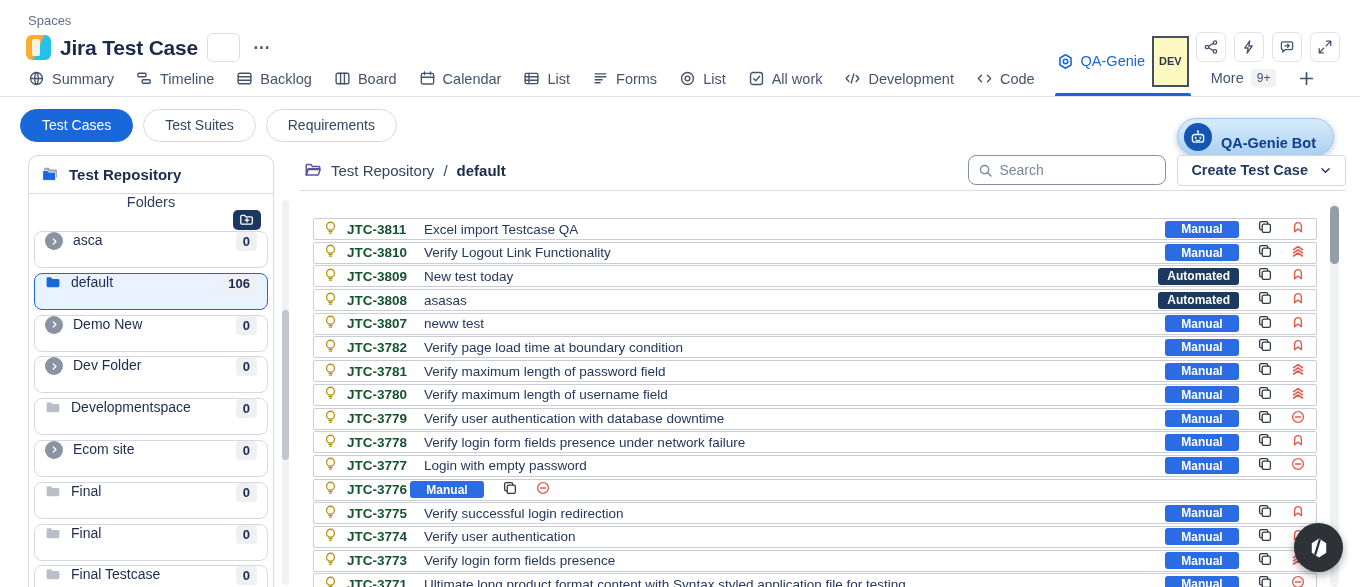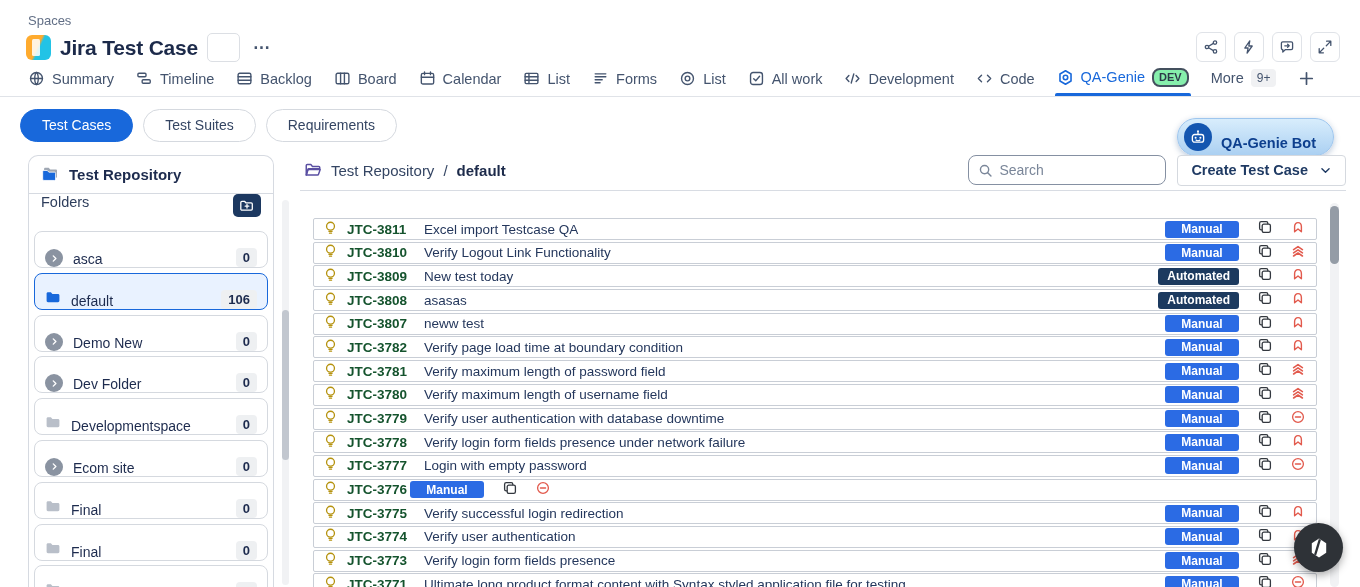--- a/index.html
+++ b/index.html
@@ -27,21 +27,21 @@
   .act-btn .icn svg { width:16px; height:16px; }
 
   .nav-row { position:absolute; left:28px; bottom:0; display:flex; gap:22px; align-items:flex-end; }
   .tab { display:flex; align-items:center; gap:7px; color:#44546e; font-size:14.5px;
     padding-bottom:9px; position:relative; cursor:pointer; white-space:nowrap; }
   .tab .icn svg { width:17px; height:17px; display:block; }
   .tab.active { color:#1868db; font-weight:500; }
   .tab.active::after { content:''; position:absolute; left:-2px; right:-2px; bottom:0; height:3px;
     background:#1868db; border-radius:2px 2px 0 0; }
   .dev-badge { border:2px solid #44505e; color:#2c3848; font-size:11px; font-weight:700;
-    padding:1px 5px; border-radius:8px; background:#86efac; line-height:1.2; }
+    padding:17px 5px; border-radius:0; background:#fef9c3; line-height:1.2; }
   .count-pill { background:#f0f1f3; color:#44546e; font-size:12px; padding:2px 6px; border-radius:4px; }
 
   
   .toolbar { height:56px; display:flex; align-items:center; padding:0 20px; gap:10px; }
   .pill { height:33px; padding:0 21px; border-radius:17px; border:1px solid #d5d9df; background:#fff;
     color:#344563; font-size:14px; display:flex; align-items:center; cursor:pointer; }
   .pill.active { background:#1868db; border-color:#1868db; color:#fff; font-weight:500; }
   .bot-btn { margin-left:auto; margin-right:6px; height:38px; border-radius:19px;
     padding:4px 17px 4px 6px; display:flex; align-items:flex-end; gap:9px; cursor:pointer;
     background:linear-gradient(180deg,#d8edfc 0%,#abd0f2 100%);
@@ -50,27 +50,27 @@
   .bot-icon { width:28px; height:28px; border-radius:50%; background:#1456b0; flex:0 0 auto;
     display:flex; align-items:center; justify-content:center; }
   .bot-icon svg { width:18px; height:18px; }
 
   
   .sidebar { position:absolute; left:28px; top:155px; width:246px; height:432px;
     border:1px solid #d6dae1; border-bottom:none; border-radius:10px 10px 0 0; background:#fff; overflow:hidden; }
   .sb-title { height:38px; display:flex; align-items:center; gap:9px; padding:0 12px;
     border-bottom:1px solid #d6dae1; font-weight:700; font-size:15px; color:#1d2b4e; }
   .sb-title .icn svg { width:19px; height:19px; }
-  .sb-folders { height:36px; display:flex; padding:0 12px; color:#2e3e5c; font-size:14.5px; }
+  .sb-folders { height:36px; display:flex; align-items:center; padding:0 12px; color:#2e3e5c; font-size:14.5px;flex-direction:column; }
   .add-folder { margin-left:auto; width:28px; height:23px; border:none; border-radius:5px;
     background:#1c3860; display:flex; align-items:center; justify-content:center; cursor:pointer; }
   .add-folder svg { width:16px; height:16px; }
   .folder-list { padding:1px 5px; }
   .fitem { height:37px; margin-bottom:4.8px; border:1px solid #d5d9df; border-radius:8px;
-    display:flex; align-items:flex-end; padding:0 10px; gap:10px; background:#fff; cursor:pointer; }
+    display:flex; align-items:flex-start; padding:0 10px; gap:10px; background:#fff; cursor:pointer; }
   .fitem.selected { background:#e9f2ff; border:1.6px solid #1868db; }
   .fname { font-size:14px; color:#1d2b4e; }
   .fcount { margin-left:auto; background:#eef0f2; border-radius:4px; padding:2px 7px;
     font-weight:700; font-size:13px; color:#1d2b4e; }
   .chev-circle { width:18px; height:18px; border-radius:50%; background:#8a93a1; flex:0 0 auto;
     display:flex; align-items:center; justify-content:center; }
   .chev-circle svg { width:11px; height:11px; }
   .ficon svg { width:16px; height:16px; display:block; }
   .sb-track { position:absolute; left:282px; top:200px; width:7px; height:385px; background:#f1f2f4; border-radius:4px; }
   .sb-thumb { position:absolute; left:282px; top:310px; width:7px; height:150px; background:#c2c7cf; border-radius:4px; }

